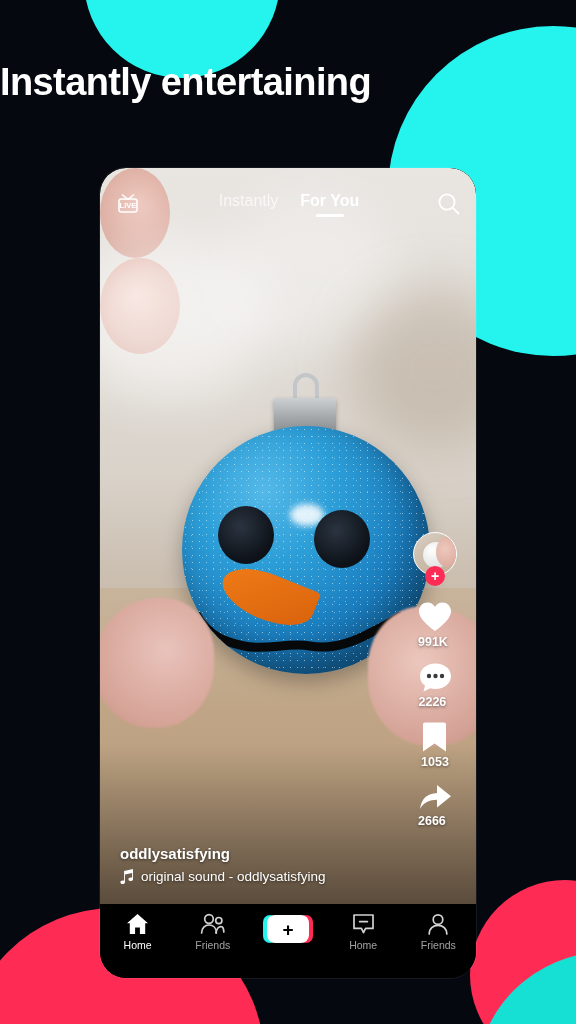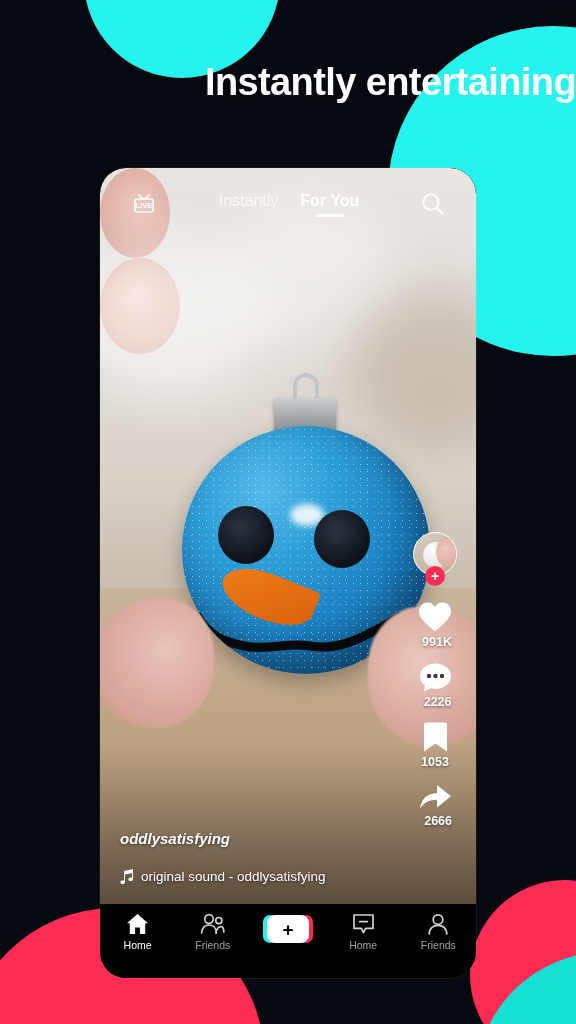--- a/index.html
+++ b/index.html
@@ -18,21 +18,21 @@
   #blob-cyan-right { width:330px; height:330px; left:388px; top:26px;   background:#25f4ee; }
   #blob-pink-bottom{ width:300px; height:300px; left:-36px; top:908px;  background:#fe2c55; }
   #blob-pink-br    { width:190px; height:190px; left:470px; top:880px;  background:#fe2c55; }
   #blob-cyan-br    { width:260px; height:260px; left:476px; top:952px;  background:#16e0d4; }
   #blob-white-br   { width:150px; height:150px; left:520px; top:930px;  background:#ffffff; }
 
   
   #headline {
     position:absolute; z-index:3;
     left:0; right:0; top:62px;
-    text-align:right;
+    text-align:left;
     color:#ffffff;
     font-size:38px;
     font-weight:bold;
     letter-spacing:-0.6px;
     line-height:1.1;
   }
 
   
   #phone {
     position:absolute; z-index:2;
@@ -139,40 +139,40 @@
   #scrim {
     position:absolute; left:0; right:0; bottom:0; height:160px;
     background:linear-gradient(180deg,rgba(0,0,0,0) 0%,rgba(0,0,0,.28) 55%,rgba(0,0,0,.5) 100%);
     pointer-events:none;
   }
 
   
   #topbar {
     position:absolute; left:0; right:0; top:0; height:72px;
     display:flex; align-items:center;
-    padding:0 30px;
+    padding:0 14px;
     z-index:5;
   }
   #live-btn { width:28px; height:28px; position:relative; flex:0 0 auto; }
   #tabs { flex:1; display:flex; justify-content:center; align-items:flex-start; gap:22px; }
   .tab { color:rgba(255,255,255,.72); font-size:16px; position:relative; padding-bottom:7px; }
   .tab.active { color:#fff; font-weight:bold; }
   .tab.active::after {
     content:""; position:absolute; left:50%; transform:translateX(-50%);
     bottom:0; width:28px; height:3px; background:#fff; border-radius:2px;
   }
   #search-btn { width:26px; height:26px; flex:0 0 auto; }
 
   
   #rail {
     position:absolute; right:12px; bottom:150px; width:58px;
     display:flex; flex-direction:column; align-items:center; gap:13px;
     z-index:6;
   }
-  .rail-item { display:flex; flex-direction:column; align-items:flex-end; }
+  .rail-item { display:flex; flex-direction:column; align-items:flex-start; }
   .rail-count { color:#fff; font-size:12.5px; font-weight:bold; margin-top:2px;
                 text-shadow:0 1px 3px rgba(0,0,0,.5); }
   #avatar-wrap { position:relative; width:44px; height:56px; }
   #avatar {
     width:44px; height:44px; border-radius:50%;
     border:1.6px solid #fff; overflow:hidden; position:relative;
     background:linear-gradient(150deg,#d8cfc6 0%,#cdbfae 40%,#c2ae98 100%);
   }
   #avatar-ball {
     position:absolute; left:9px; top:9px; width:26px; height:26px; border-radius:50%;
@@ -186,22 +186,22 @@
     position:absolute; left:50%; transform:translateX(-50%);
     bottom:2px; width:20px; height:20px; border-radius:50%;
     background:#fe2c55; color:#fff; font-size:14px; font-weight:bold;
     display:flex; align-items:center; justify-content:center; line-height:1;
   }
 
   
   #caption {
     position:absolute; left:20px; bottom:94px; z-index:6; max-width:280px;
   }
-  #username { color:#fff; font-size:15px; font-weight:bold; text-shadow:0 1px 3px rgba(0,0,0,.55);font-style:italic; }
-  #sound-row { display:flex; align-items:center; gap:7px; margin-top:22px; }
+  #username { color:#fff; font-size:15px; font-weight:bold; text-shadow:0 1px 3px rgba(0,0,0,.55); }
+  #sound-row { display:flex; align-items:center; gap:7px; margin-top:7px; }
   #sound-text { color:#fff; font-size:13.5px; text-shadow:0 1px 3px rgba(0,0,0,.55); }
 
   
   #bottomnav {
     position:absolute; left:0; right:0; bottom:0; height:74px;
     background:#000;
     display:flex; align-items:flex-start; justify-content:space-around;
     padding-top:9px;
     z-index:7;
   }

